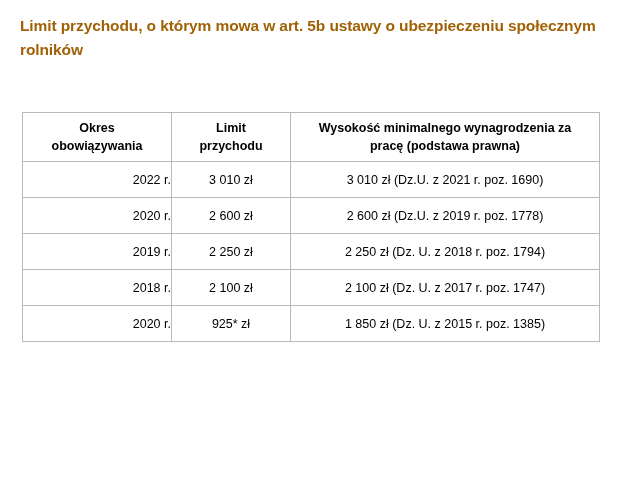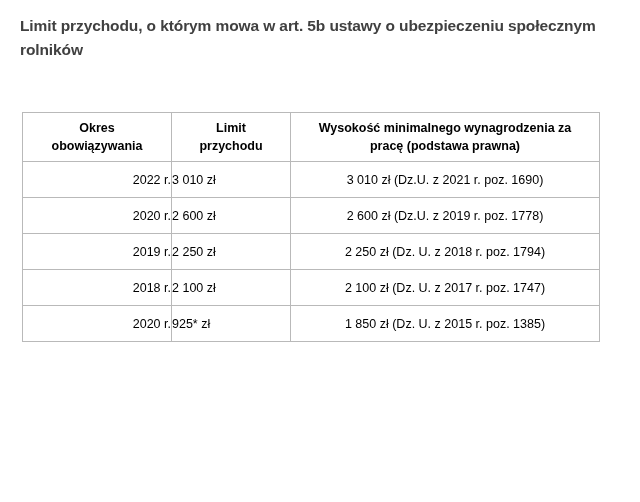--- a/index.html
+++ b/index.html
@@ -21,21 +21,21 @@
     box-sizing: border-box;
     padding: 0;
   }
   .doc-title {
     margin: 0;
     padding: 14px 28px 0 20px;
     font-size: 15.5px;
     font-weight: bold;
     line-height: 1.55;
     letter-spacing: -0.1px;
-    color: #404040;
+    color: #a16207;
   }
   .table-wrap {
     position: absolute;
     left: 22px;
     top: 112px;
     width: 574px;
   }
   table.data-table {
     border-collapse: collapse;
     width: 574px;
@@ -62,21 +62,21 @@
   thead th.col-limit { width: 118px; }
   thead th.col-wynagrodzenie { width: 308px; }
   tbody td {
     height: 35px;
     font-size: 12.5px;
   }
   td.cell-okres {
     text-align: right;
   }
   td.cell-limit {
-    text-align: left;
+    text-align: center;
     padding-right: 14px;
   }
   td.cell-wynagrodzenie {
     text-align: center;
   }
   .hdr-line { display: block; }
 </style>
 </head>
 <body>
 

